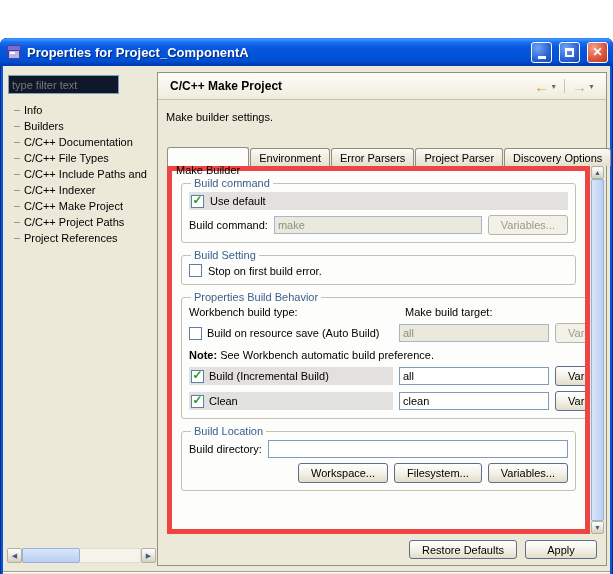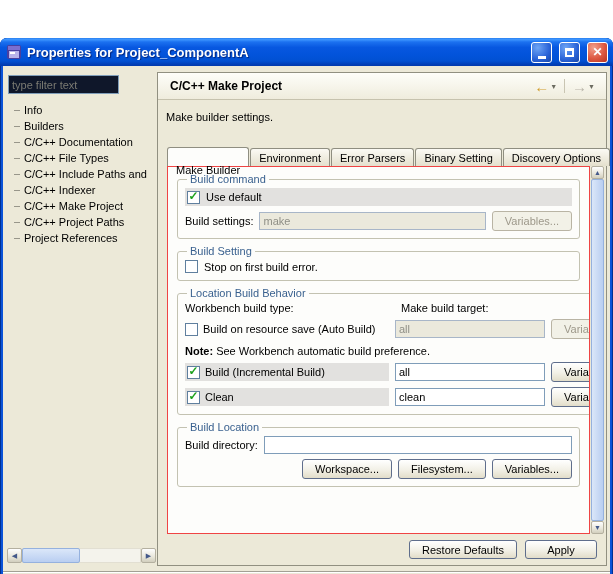--- a/index.html
+++ b/index.html
@@ -61,21 +61,21 @@
 
   .rdesc { position:absolute; left:8px; top:38px; }
 
   .tabstrip { position:absolute; left:9px; top:75px; display:flex; z-index:3; }
   .tab { height:18px; padding:3px 8px 0; background:linear-gradient(180deg,#fbfaf4,#e4e0cd);
     border:1px solid #8f8e81; border-bottom:none; border-radius:3px 3px 0 0; margin-right:1px;
     white-space:nowrap; cursor:default; }
   .tab.active { background:#fdfdfb; height:19px; margin-top:-1px; padding-top:16px; position:relative; z-index:4; }
 
   .content { position:absolute; left:9px; top:93px; width:423px; height:368px;
-    background:#fdfdfb; border:1px solid #ef4444; overflow:hidden; z-index:2; }
+    background:#fdfdfb; border:5px solid #ef4444; overflow:hidden; z-index:2; }
 
   fieldset { border:1px solid #c3c2b1; border-radius:3px; margin:6px 9px 0; padding:1px 7px 7px; }
   legend { color:#3a618f; padding:0 3px; margin-left:2px; }
 
   .row { display:flex; align-items:center; gap:6px; margin-top:5px; }
   .row.first { margin-top:2px; }
   .row.hl { background:#e2e1df; height:18px; padding-left:2px; }
   .row.right { justify-content:flex-end; }
 
   .cb { width:13px; height:13px; flex:0 0 13px; border:1px solid #5f7f9e; background:#fff;
@@ -210,51 +210,51 @@
           <span class="caret">▼</span>
         </span>
       </div>
 
       <div class="rdesc">Make builder settings.</div>
 
       <div class="tabstrip">
         <div class="tab active">Make Builder</div>
         <div class="tab">Environment</div>
         <div class="tab">Error Parsers</div>
-        <div class="tab">Binary Setting</div>
+        <div class="tab">Project Parser</div>
         <div class="tab">Discovery Options</div>
       </div>
 
       <div class="content">
 
         <fieldset>
           <legend>Build command</legend>
           <div class="row first hl">
             <span class="cb checked">
                 <span class="mark">✓</span>
               </span>
             <span>Use default</span>
           </div>
           <div class="row">
-            <span>Build settings:</span>
+            <span>Build command:</span>
             <input class="xp-field grow" disabled="" value="make" style="">
             <button class="xp-btn" disabled="">Variables...</button>
           </div>
         </fieldset>
 
         <fieldset>
           <legend>Build Setting</legend>
           <div class="row first">
             <span class="cb"></span>
             <span>Stop on first build error.</span>
           </div>
         </fieldset>
 
         <fieldset>
-          <legend>Location Build Behavior</legend>
+          <legend>Properties Build Behavior</legend>
 
           <div class="row first">
             <span class="colhead c1">Workbench build type:</span>
             <span class="colhead">Make build target:</span>
           </div>
 
           <div class="row">
             <span class="wb-label">
               <span class="cb"></span>
               <span>Build on resource save (Auto Build)</span>

